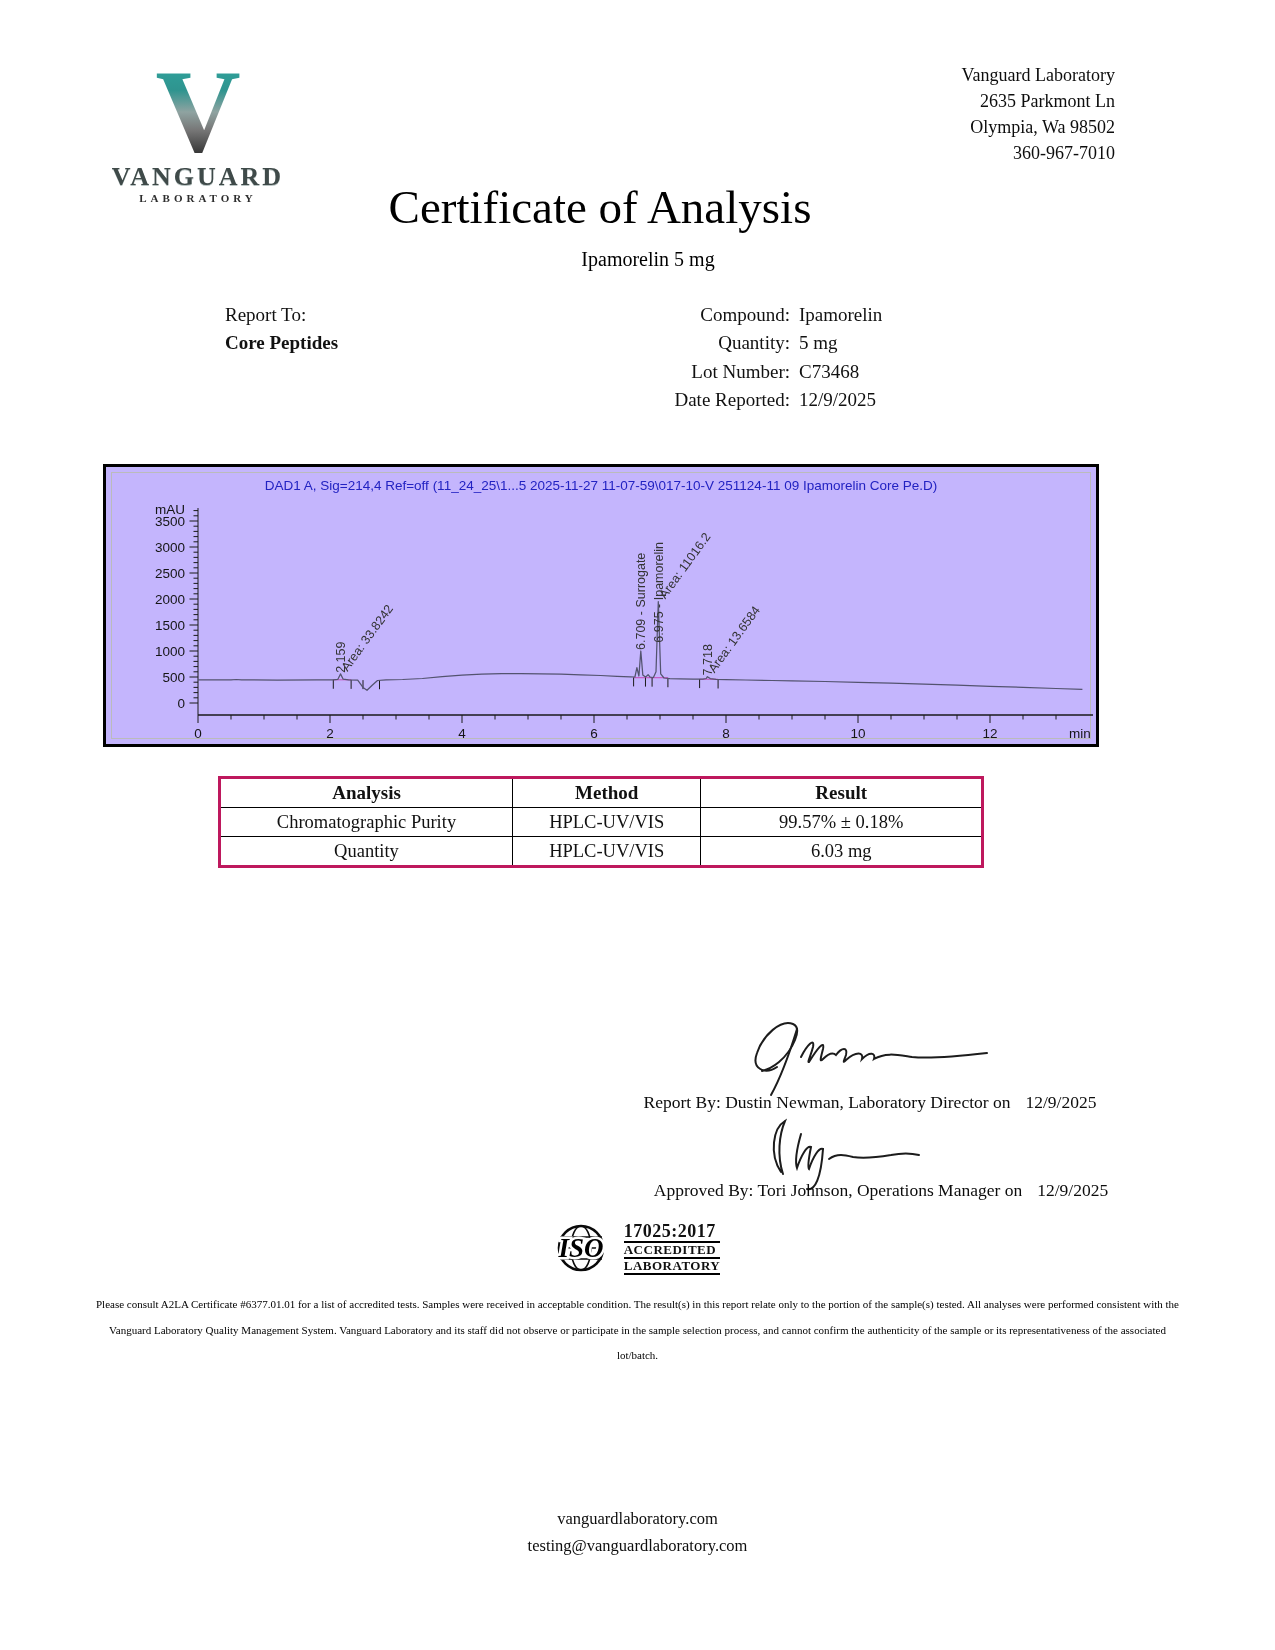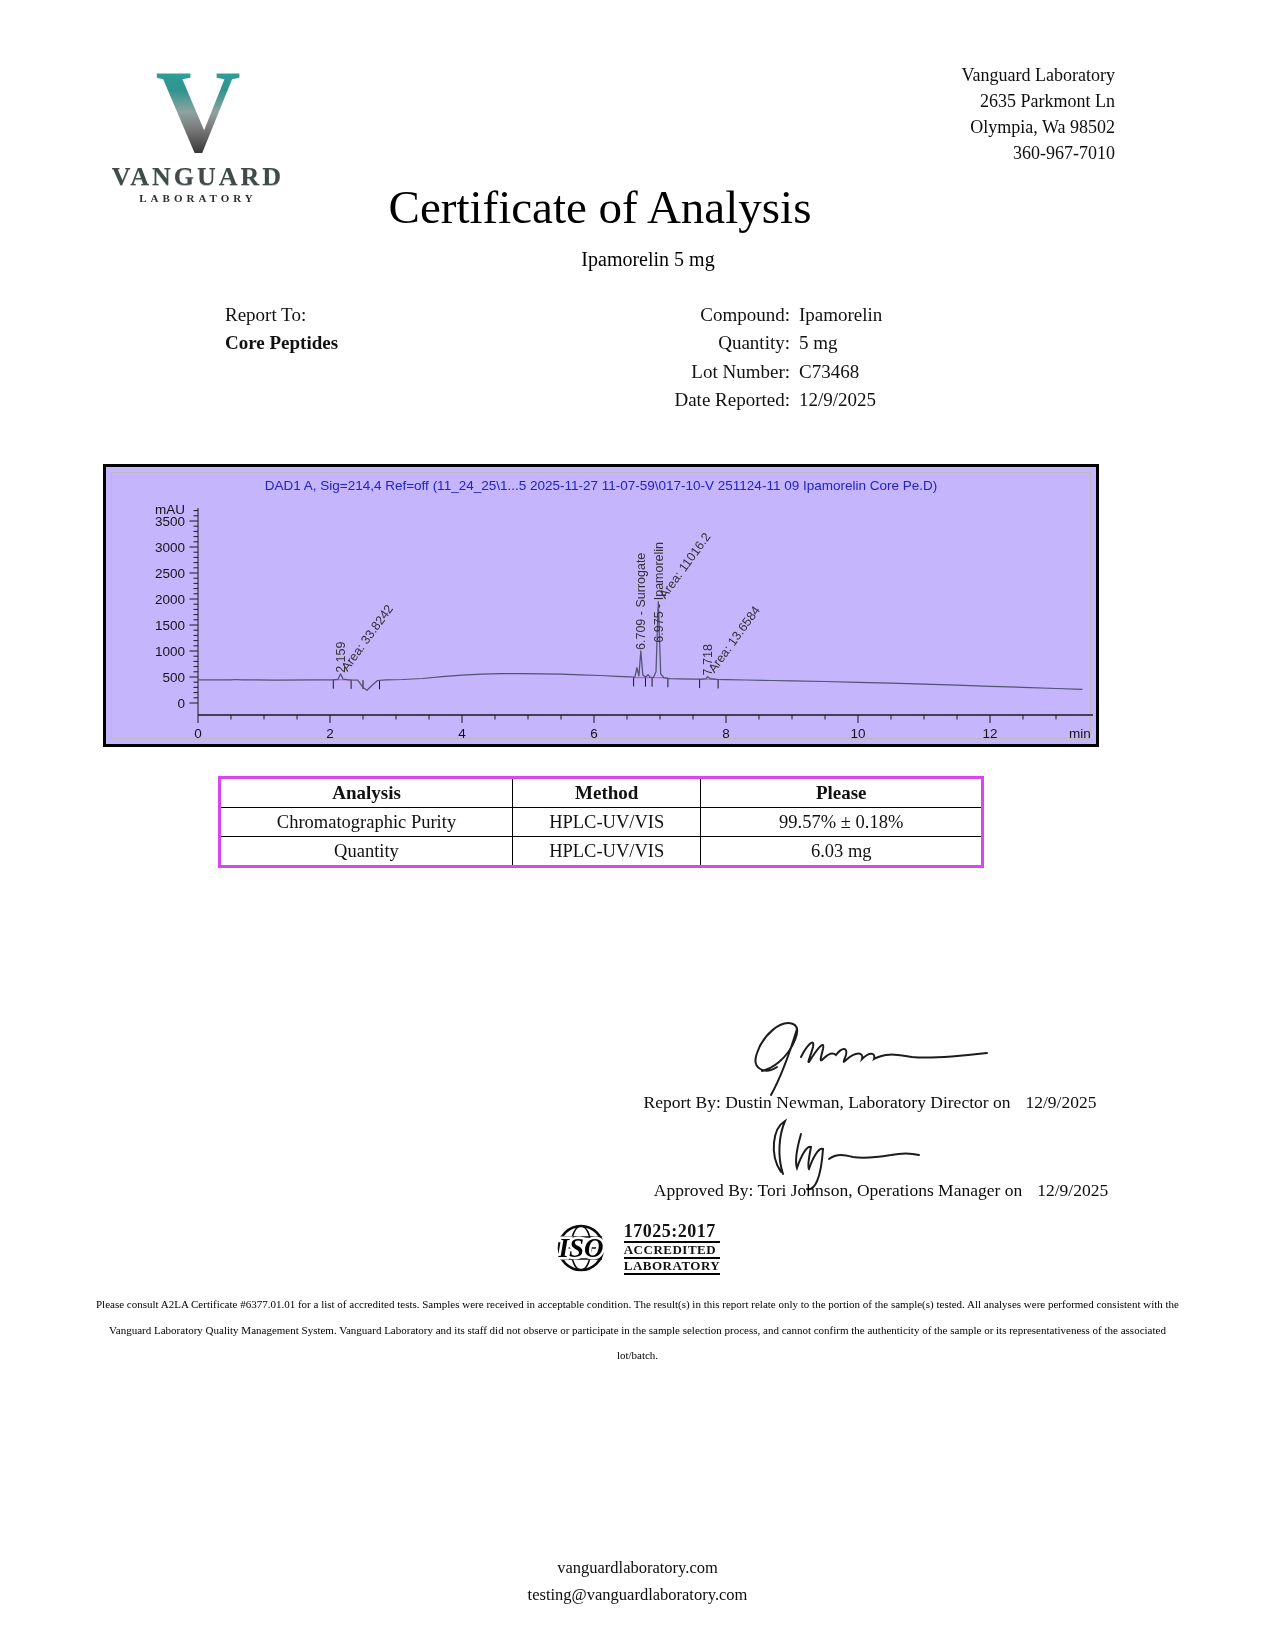--- a/index.html
+++ b/index.html
@@ -34,38 +34,38 @@
   .chart-inner-border{position:absolute;inset:5px;border:1px solid #bbbbbb;pointer-events:none;}
   .chart-title{position:absolute;left:0;top:11px;width:100%;text-align:center;
     font-family:"Liberation Sans",sans-serif;font-size:13.5px;color:#2222c2;}
   .chart-svg{position:absolute;left:5px;top:3px;}
   .tick{font:13.5px "Liberation Sans",sans-serif;fill:#151515;}
   .peak{font:12.5px "Liberation Sans",sans-serif;fill:#333;}
   
   .results{position:absolute;left:218px;top:776px;width:766px;border-collapse:collapse;
     font-size:18.5px;text-align:center;}
   .results th,.results td{border:1.6px solid #000;padding:1px 4px;height:26px;}
-  .results{border:3px solid #d946ef;}
+  .results{border:3px solid #be185d;}
   .results th{font-weight:700;font-size:19px;}
   
   .sig{position:absolute;}
   .sig path{fill:none;stroke:#1c1c1c;stroke-width:2;stroke-linecap:round;}
   .sig-line{position:absolute;width:700px;text-align:center;font-size:17.5px;color:#0d0d0d;}
   .sig-date{margin-left:15px;}
   
   .iso{position:absolute;left:0;top:1222px;width:1275px;display:flex;justify-content:center;}
   .iso-wrap{display:flex;align-items:center;gap:17px;}
   .iso-text{display:flex;flex-direction:column;line-height:1.06;}
   .iso-text span{border-bottom:2px solid #000;font-weight:700;font-family:"Liberation Serif",serif;}
   .iso-l1{font-size:18px;letter-spacing:0.5px;}
   .iso-l2,.iso-l3{font-size:13px;letter-spacing:0.5px;}
   
   .disclaimer{position:absolute;left:95px;top:1292px;width:1085px;text-align:center;
     font-size:11px;line-height:25.5px;color:#000000;}
-  .footer{position:absolute;left:0;top:1554px;width:1275px;text-align:center;font-size:16.5px;line-height:27px;color:#0d0d0d;}
+  .footer{position:absolute;left:0;top:1505px;width:1275px;text-align:center;font-size:16.5px;line-height:27px;color:#0d0d0d;}
 </style>
 </head>
 <body>
 
 <div class="logo">
   <div class="logo-v">V</div>
   <div class="logo-name">VANGUARD</div>
   <div class="logo-sub">LABORATORY</div>
 </div>
 
@@ -218,21 +218,21 @@
 <table class="results">
   <colgroup>
       <col style="width:38.4%">
       <col style="width:24.7%">
       <col style="width:36.9%">
     </colgroup>
   <thead>
     <tr>
       <th>Analysis</th>
       <th>Method</th>
-      <th>Please</th>
+      <th>Result</th>
     </tr>
   </thead>
   <tbody>
     <tr>
       <td>Chromatographic Purity</td>
       <td>HPLC-UV/VIS</td>
       <td>99.57% ± 0.18%</td>
     </tr>
     <tr>
       <td>Quantity</td>

